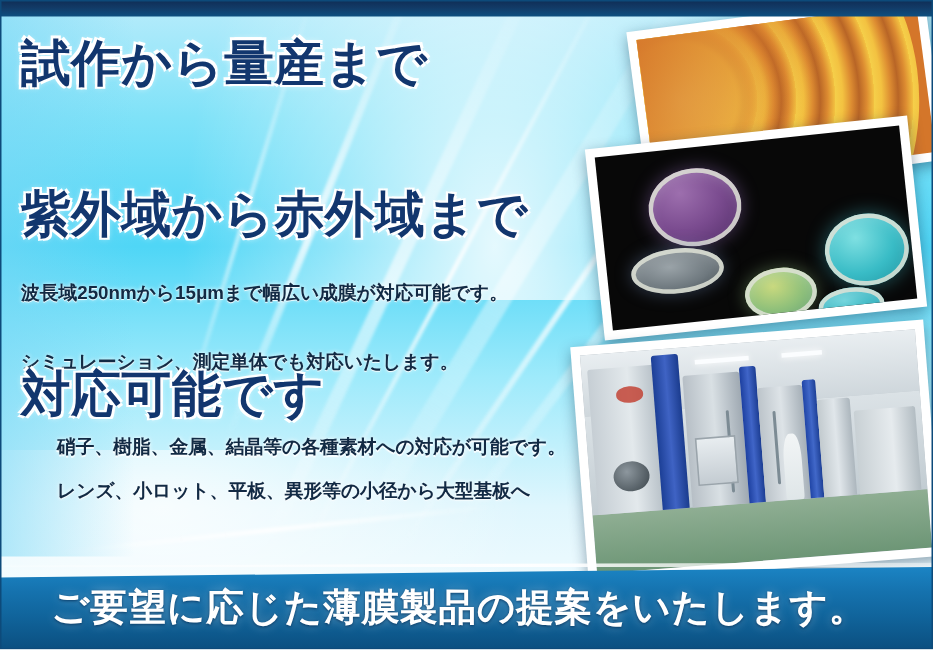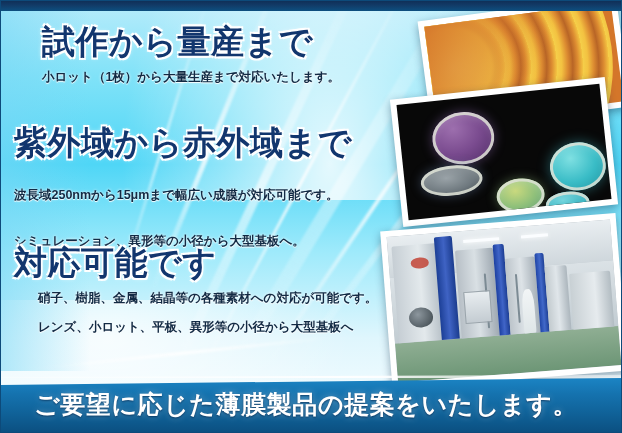--- a/index.html
+++ b/index.html
@@ -77,21 +77,21 @@
   }
   .sub {
     font-weight:bold;
     color:#122a44;
     font-size:12.5px;
     line-height:1.62;
     white-space:nowrap;
     text-shadow:0 0 3px rgba(255,255,255,.95), 0 1px 0 rgba(255,255,255,.8);
   }
 
-  #blk1 { top:25px;margin-left:28px; }
+  #blk1 { top:25px; }
   #blk1 .headline { font-size:33px; }
   #blk1 .sub { margin-top:9px; }
 
   #blk2 { top:126px; }
   #blk2 .headline { font-size:33px; }
   #blk2 .sub { margin-top:26px; }
 
   #blk3 { top:246px; }
   #blk3 .headline { font-size:33px; }
   #blk3 .sub { margin-top:9px;margin-left:24px; }
@@ -225,27 +225,26 @@
   </div>
   <div class="glow-tl"></div>
   <div class="glow-bl"></div>
   <div class="streak-b"></div>
   <div class="vignette-l"></div>
 
   <div id="topbar"></div>
 
   <div class="copy" id="blk1">
     <div class="headline">試作から量産まで</div>
-    <div class="sub">小ロット（1枚）から大量生産まで対応いたします。</div>
   </div>
 
   <div class="copy" id="blk2">
     <div class="headline">紫外域から赤外域まで</div>
     <div class="sub">波長域250nmから15μmまで幅広い成膜が対応可能です。</div>
-    <div class="sub">シミュレーション、異形等の小径から大型基板へ。</div>
+    <div class="sub">シミュレーション、測定単体でも対応いたします。</div>
   </div>
 
   <div class="copy" id="blk3">
     <div class="headline">対応可能です</div>
     <div class="sub">硝子、樹脂、金属、結晶等の各種素材への対応が可能です。</div>
     <div class="sub">レンズ、小ロット、平板、異形等の小径から大型基板へ</div>
   </div>
 
   <div class="photo" id="photo-fringe">
     <div class="inner">

